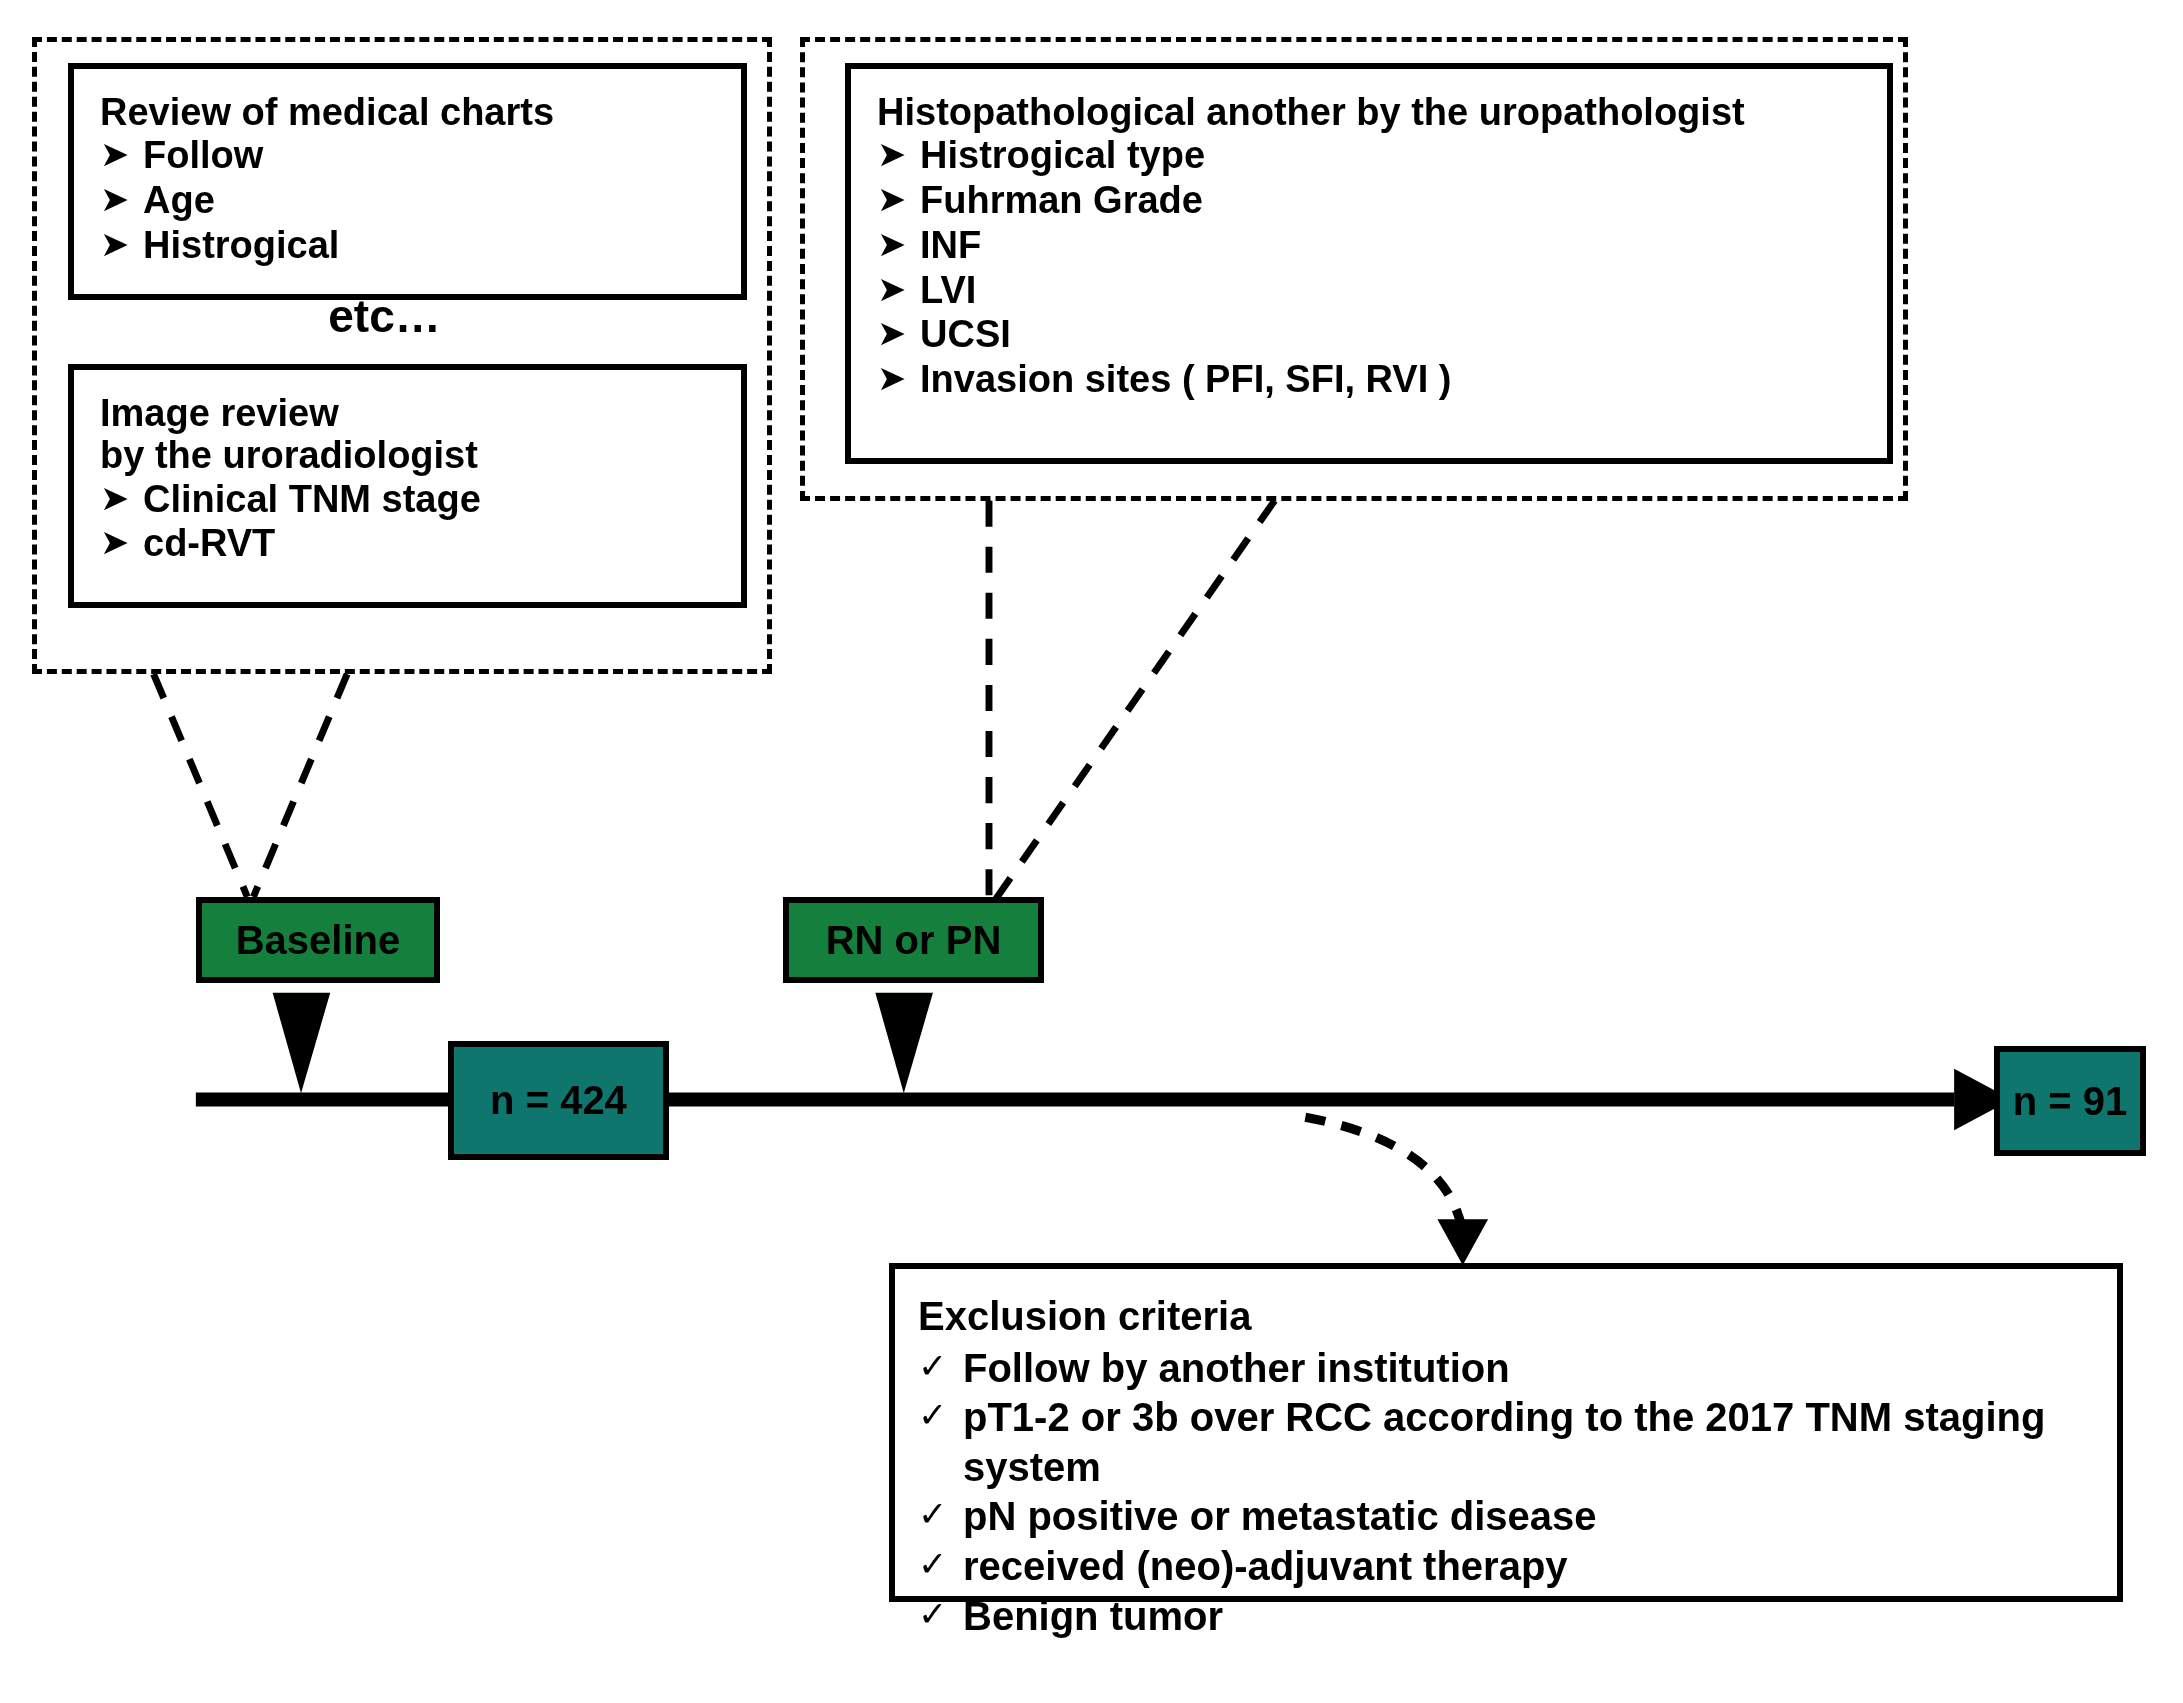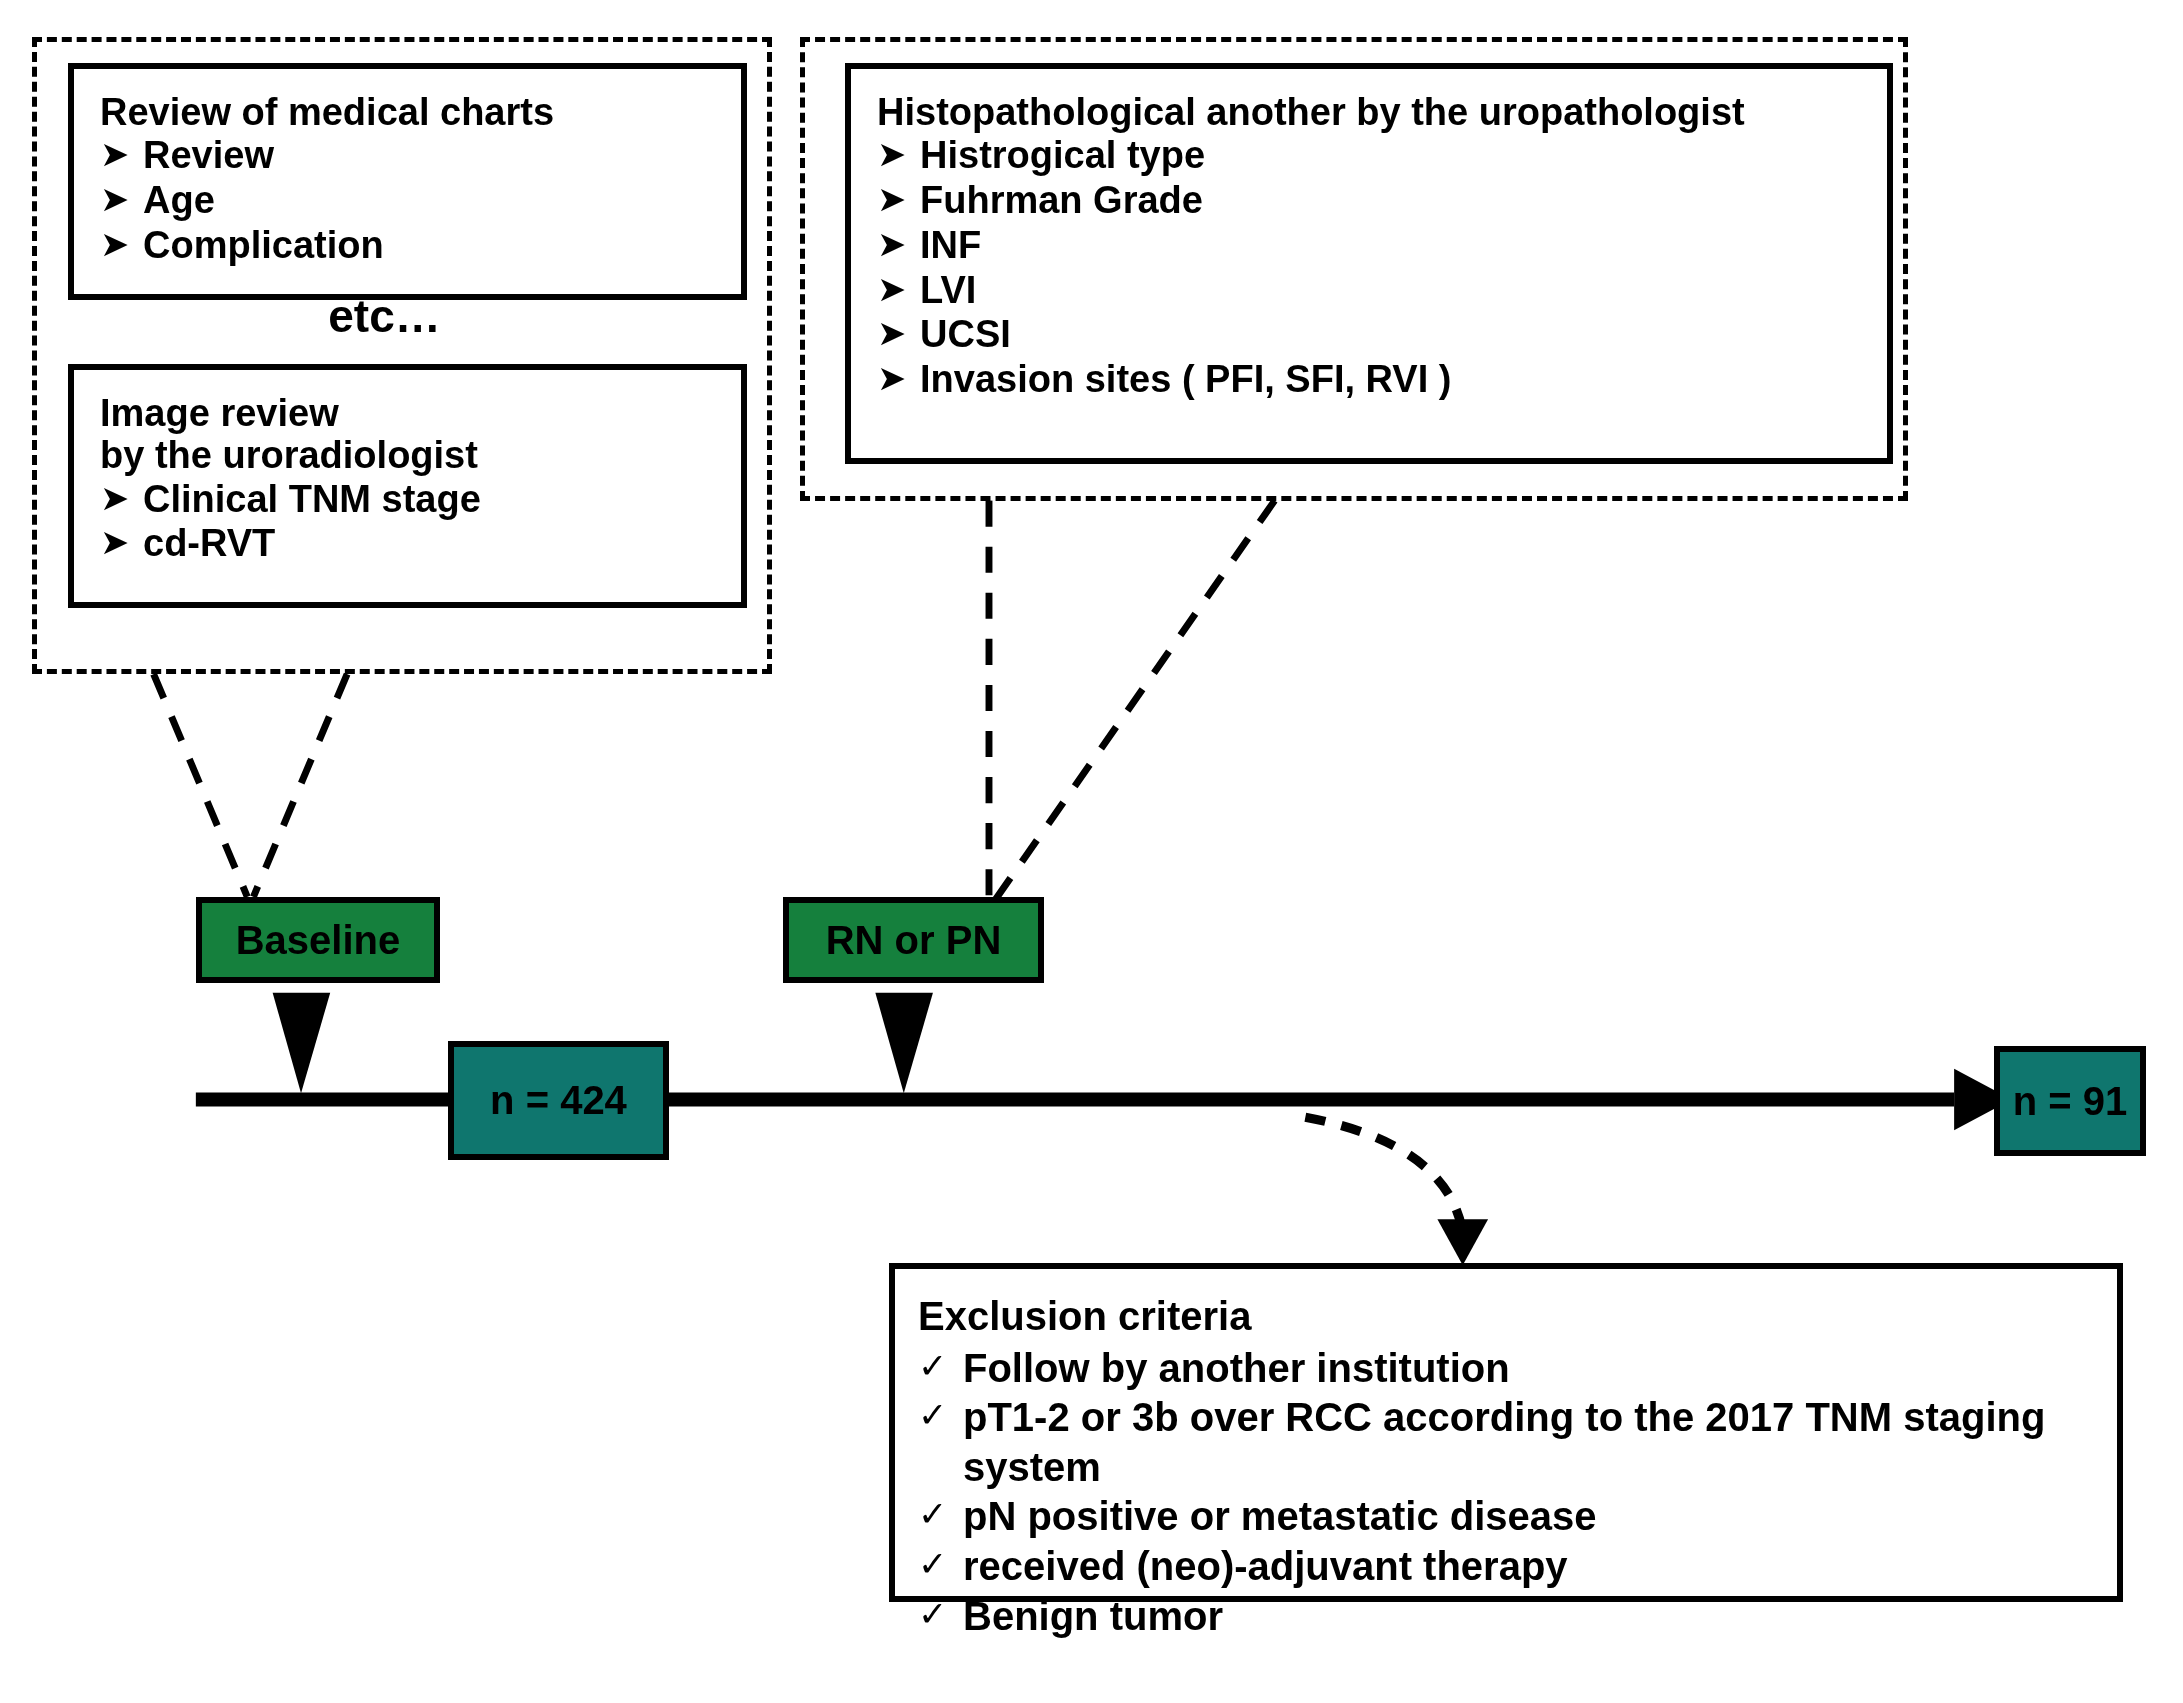--- a/index.html
+++ b/index.html
@@ -118,29 +118,29 @@
 <div id="stage">
 
   <div class="dashed-group" style="left:32px; top:37px; width:740px; height:637px;"></div>
 
   <div class="solid-box" style="left:68px; top:63px; width:679px; height:237px;">
     <div class="pad">
       <div class="box-title">Review of medical charts</div>
       <ul class="blist">
         <li>
           <span class="bullet">➤</span>
-          <span class="btext">Review</span>
+          <span class="btext">Follow</span>
         </li>
         <li>
           <span class="bullet">➤</span>
           <span class="btext">Age</span>
         </li>
         <li>
           <span class="bullet">➤</span>
-          <span class="btext">Complication</span>
+          <span class="btext">Histrogical</span>
         </li>
       </ul>
       <div class="etc">etc…</div>
     </div>
   </div>
 
   <div class="solid-box" style="left:68px; top:364px; width:679px; height:244px;">
     <div class="pad">
       <div class="box-title">Image review
 by the uroradiologist</div>

